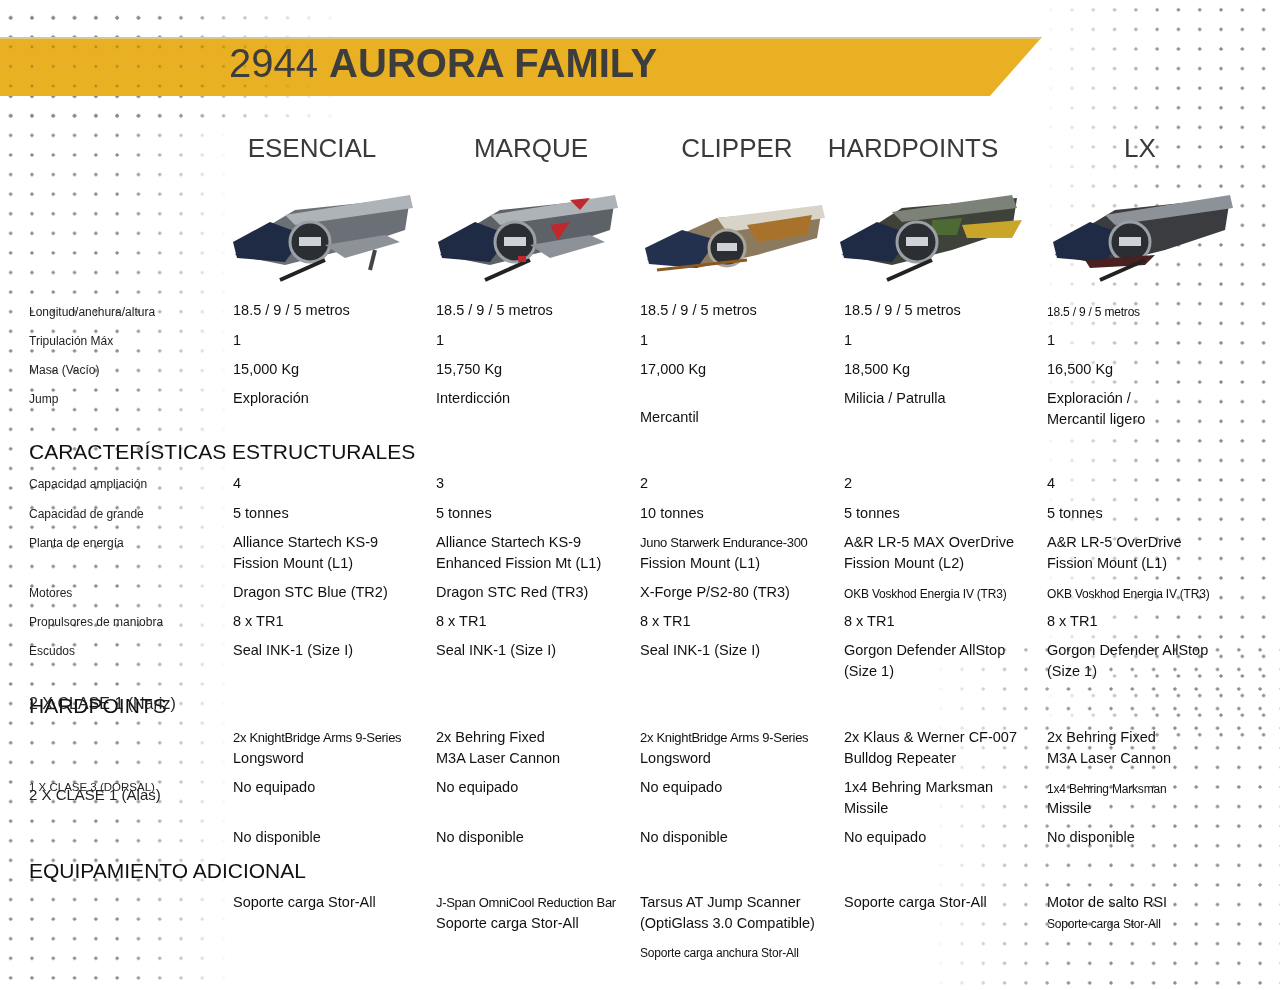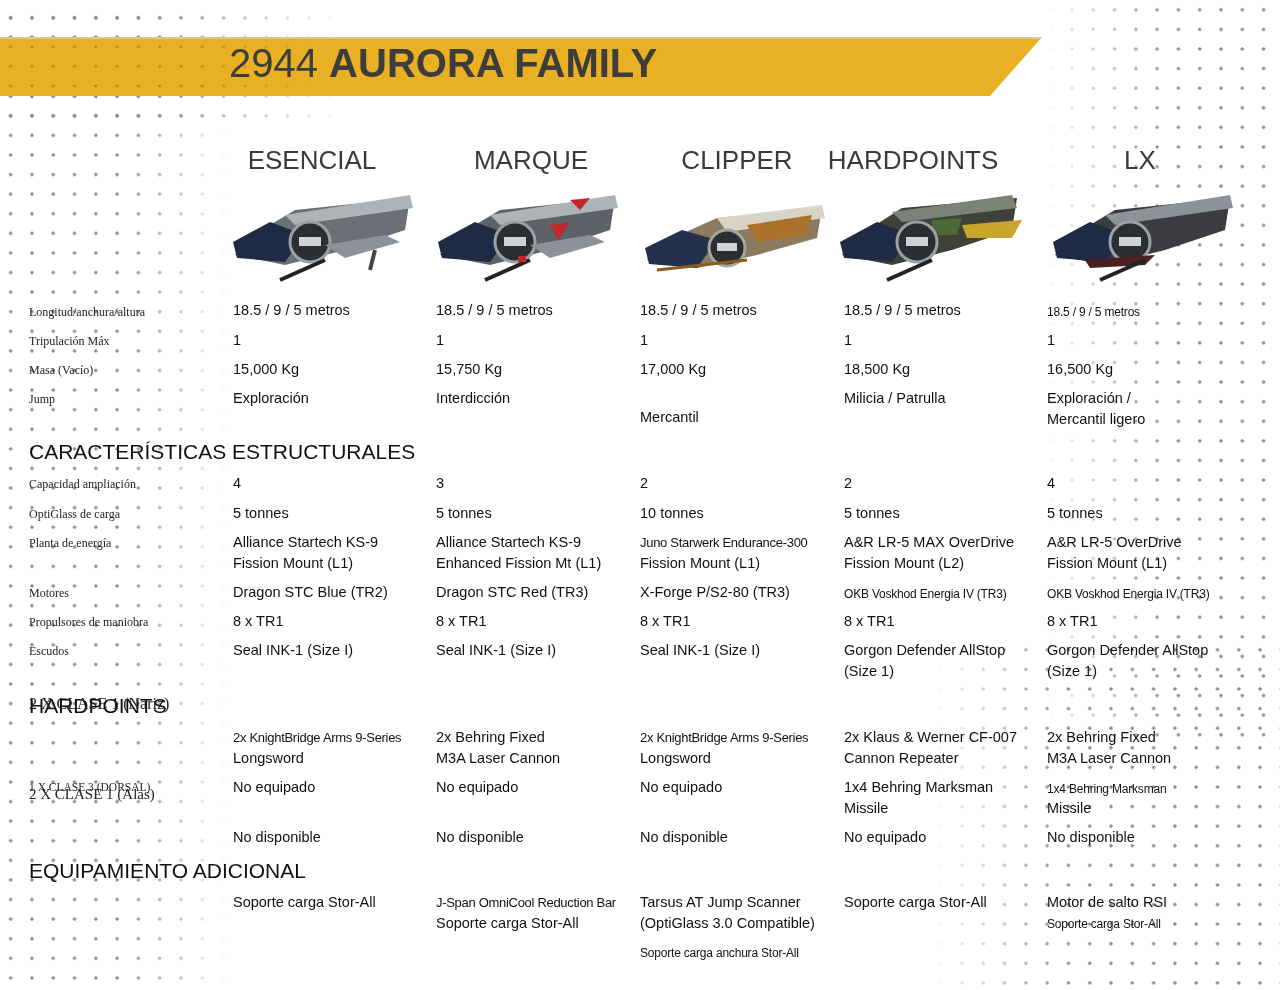--- a/index.html
+++ b/index.html
@@ -23,23 +23,23 @@
   .banner{position:absolute;left:0;top:37px;width:1042px;height:57px;background:#e8b022;
           clip-path:polygon(0 0,100% 0,95% 100%,0 100%);border-top:2px solid #d9c88a;}
   .banner-dots{position:absolute;left:0;top:37px;width:330px;height:57px;
         background-image:radial-gradient(circle,#7a6a30 1.2px,transparent 1.7px);
         background-size:21.3px 19.6px;opacity:.55;
         -webkit-mask-image:linear-gradient(to right,#000 60%,transparent 100%);
         mask-image:linear-gradient(to right,#000 60%,transparent 100%);}
   .title{position:absolute;left:229px;top:40px;font-size:40px;line-height:46px;color:#3d3d3d;white-space:nowrap;}
   .title .light{font-weight:normal;}
   .title .bold{font-weight:bold;}
-  .col-head{position:absolute;top:133px;font-size:26px;color:#3a3a3a;text-align:center;width:200px;margin-top:12px;}
+  .col-head{position:absolute;top:133px;font-size:26px;color:#3a3a3a;text-align:center;width:200px;}
   .ship{position:absolute;top:180px;width:190px;height:105px;}
-  .lbl{position:absolute;left:29px;font-size:12px;color:#222;white-space:nowrap;font-family:Liberation Serif, serif;}
+  .lbl{position:absolute;left:29px;font-size:12px;color:#222;white-space:nowrap;}
   .val{position:absolute;font-size:14.5px;line-height:21px;color:#111;white-space:nowrap;}
   .val.cond{font-size:13px;letter-spacing:-0.3px;}
   .val.small{font-size:12px;letter-spacing:-0.2px;}
   .sec{position:absolute;left:29px;font-size:21px;color:#111;white-space:nowrap;}
 </style>
 </head>
 <body>
 
 <div class="dots dots-left"></div>
 <div class="dots dots-topleft"></div>
@@ -141,21 +141,21 @@
 
 <div class="sec" style="top:440px">CARACTERÍSTICAS ESTRUCTURALES</div>
 
 <div class="lbl" style="top:477px">Capacidad ampliación</div>
 <div class="val" style="left:233px;top:473px">4</div>
 <div class="val" style="left:436px;top:473px">3</div>
 <div class="val" style="left:640px;top:473px">2</div>
 <div class="val" style="left:844px;top:473px">2</div>
 <div class="val" style="left:1047px;top:473px">4</div>
 
-<div class="lbl" style="top:507px">OptiGlass de carga</div>
+<div class="lbl" style="top:507px">Capacidad de grande</div>
 <div class="val" style="left:233px;top:503px">5 tonnes</div>
 <div class="val" style="left:436px;top:503px">5 tonnes</div>
 <div class="val" style="left:640px;top:503px">10 tonnes</div>
 <div class="val" style="left:844px;top:503px">5 tonnes</div>
 <div class="val" style="left:1047px;top:503px">5 tonnes</div>
 
 <div class="lbl" style="top:536px">Planta de energía</div>
 <div class="val" style="left:233px;top:532px">Alliance Startech KS-9</div>
 <div class="val" style="left:233px;top:553px">Fission Mount (L1)</div>
 <div class="val" style="left:436px;top:532px">Alliance Startech KS-9</div>
@@ -193,21 +193,21 @@
 <div class="sec" style="top:694px">HARDPOINTS</div>
 
 <div class="lbl small" style="top:695px;font-size:16px">2 X CLASE 1 (Nariz)</div>
 <div class="val cond" style="left:233px;top:727px">2x KnightBridge Arms 9-Series</div>
 <div class="val" style="left:233px;top:748px">Longsword</div>
 <div class="val" style="left:436px;top:727px">2x Behring Fixed</div>
 <div class="val" style="left:436px;top:748px">M3A Laser Cannon</div>
 <div class="val cond" style="left:640px;top:727px">2x KnightBridge Arms 9-Series</div>
 <div class="val" style="left:640px;top:748px">Longsword</div>
 <div class="val" style="left:844px;top:727px">2x Klaus &amp; Werner CF-007</div>
-<div class="val" style="left:844px;top:748px">Cannon Repeater</div>
+<div class="val" style="left:844px;top:748px">Bulldog Repeater</div>
 <div class="val" style="left:1047px;top:727px">2x Behring Fixed</div>
 <div class="val" style="left:1047px;top:748px">M3A Laser Cannon</div>
 
 <div class="lbl" style="top:781px;font-size:11.5px">1 X CLASE 3 (DORSAL)</div>
 <div class="val" style="left:233px;top:777px">No equipado</div>
 <div class="val" style="left:436px;top:777px">No equipado</div>
 <div class="val" style="left:640px;top:777px">No equipado</div>
 <div class="val" style="left:844px;top:777px">1x4 Behring Marksman</div>
 <div class="val" style="left:844px;top:798px">Missile</div>
 <div class="val small" style="left:1047px;top:779px">1x4 Behring Marksman</div>

